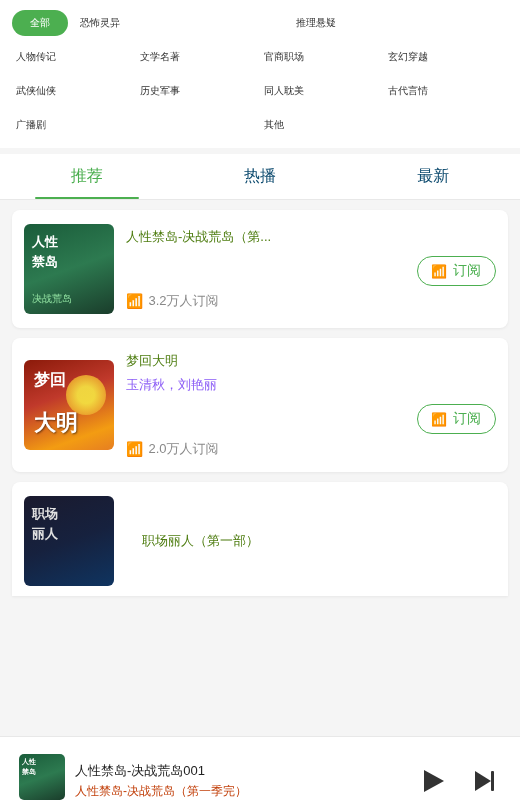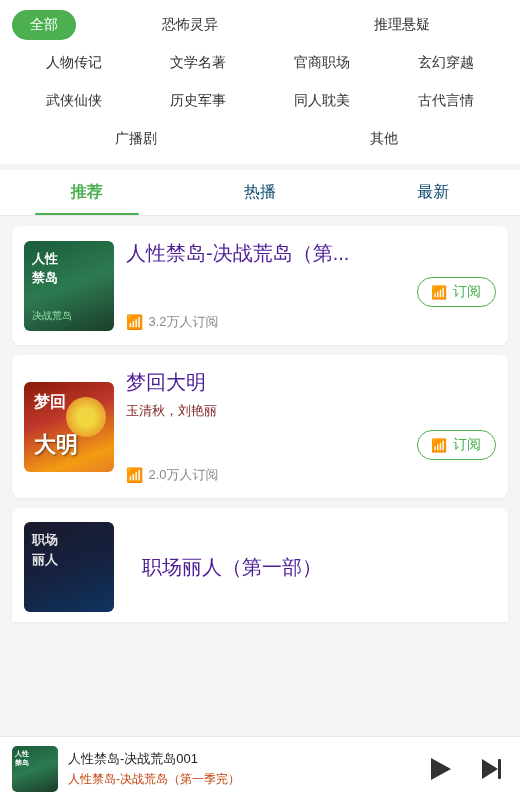--- a/index.html
+++ b/index.html
@@ -20,23 +20,22 @@
       display: flex;
       align-items: center;
       margin-bottom: 8px;
       gap: 0;
     }
     .category-row:last-child {
       margin-bottom: 0;
     }
     .cat-btn {
       flex: 1;
-      text-align: center;
       padding: 6px 4px;
-      font-size: 14px;
+      font-size: 10px;
       color: #333;
       cursor: pointer;
       border-radius: 4px;
     }
     .cat-btn.active {
       background: #4caf50;
       color: #fff;
       border-radius: 20px;
       padding: 6px 18px;
       flex: none;
@@ -54,21 +53,21 @@
       flex: 1;
       text-align: center;
       padding: 12px 0;
       font-size: 16px;
       color: #0c4a6e;
       cursor: pointer;
       position: relative;
     }
     .tab.active {
       color: #4caf50;
-      font-weight: 700;
+      font-weight: 400;
     }
     .tab.active::after {
       content: '';
       position: absolute;
       bottom: 0;
       left: 20%;
       width: 60%;
       height: 2px;
       background: #4caf50;
       border-radius: 2px;
@@ -173,27 +172,27 @@
       line-height: 1.5;
     }
 
     .book-info {
       flex: 1;
       display: flex;
       flex-direction: column;
       gap: 4px;
     }
     .book-title {
-      font-size: 20px;
+      font-size: 13px;
       font-weight: 500;
-      color: #4c1d95;
+      color: #4d7c0f;
     }
     .book-authors {
       font-size: 13px;
-      color: #7f1d1d;
+      color: #8b5cf6;
       margin-top: 2px;
     }
     .book-subscribers {
       display: flex;
       align-items: center;
       gap: 5px;
       font-size: 13px;
       color: #888;
       margin-top: 6px;
     }
@@ -237,22 +236,22 @@
     
     .player-bar {
       position: fixed;
       bottom: 0;
       left: 0;
       width: 520px;
       height: 64px;
       background: #fff;
       border-top: 1px solid #e8e8e8;
       display: flex;
-      align-items: center;
-      padding: 0 12px;
+      align-items: flex-end;
+      padding: 0 19px;
       gap: 10px;
       z-index: 100;
     }
     .player-cover {
       width: 46px;
       height: 46px;
       border-radius: 5px;
       flex-shrink: 0;
       background: linear-gradient(160deg, #1a5c3a 0%, #2d7a50 50%, #1a3d2b 100%);
       position: relative;

